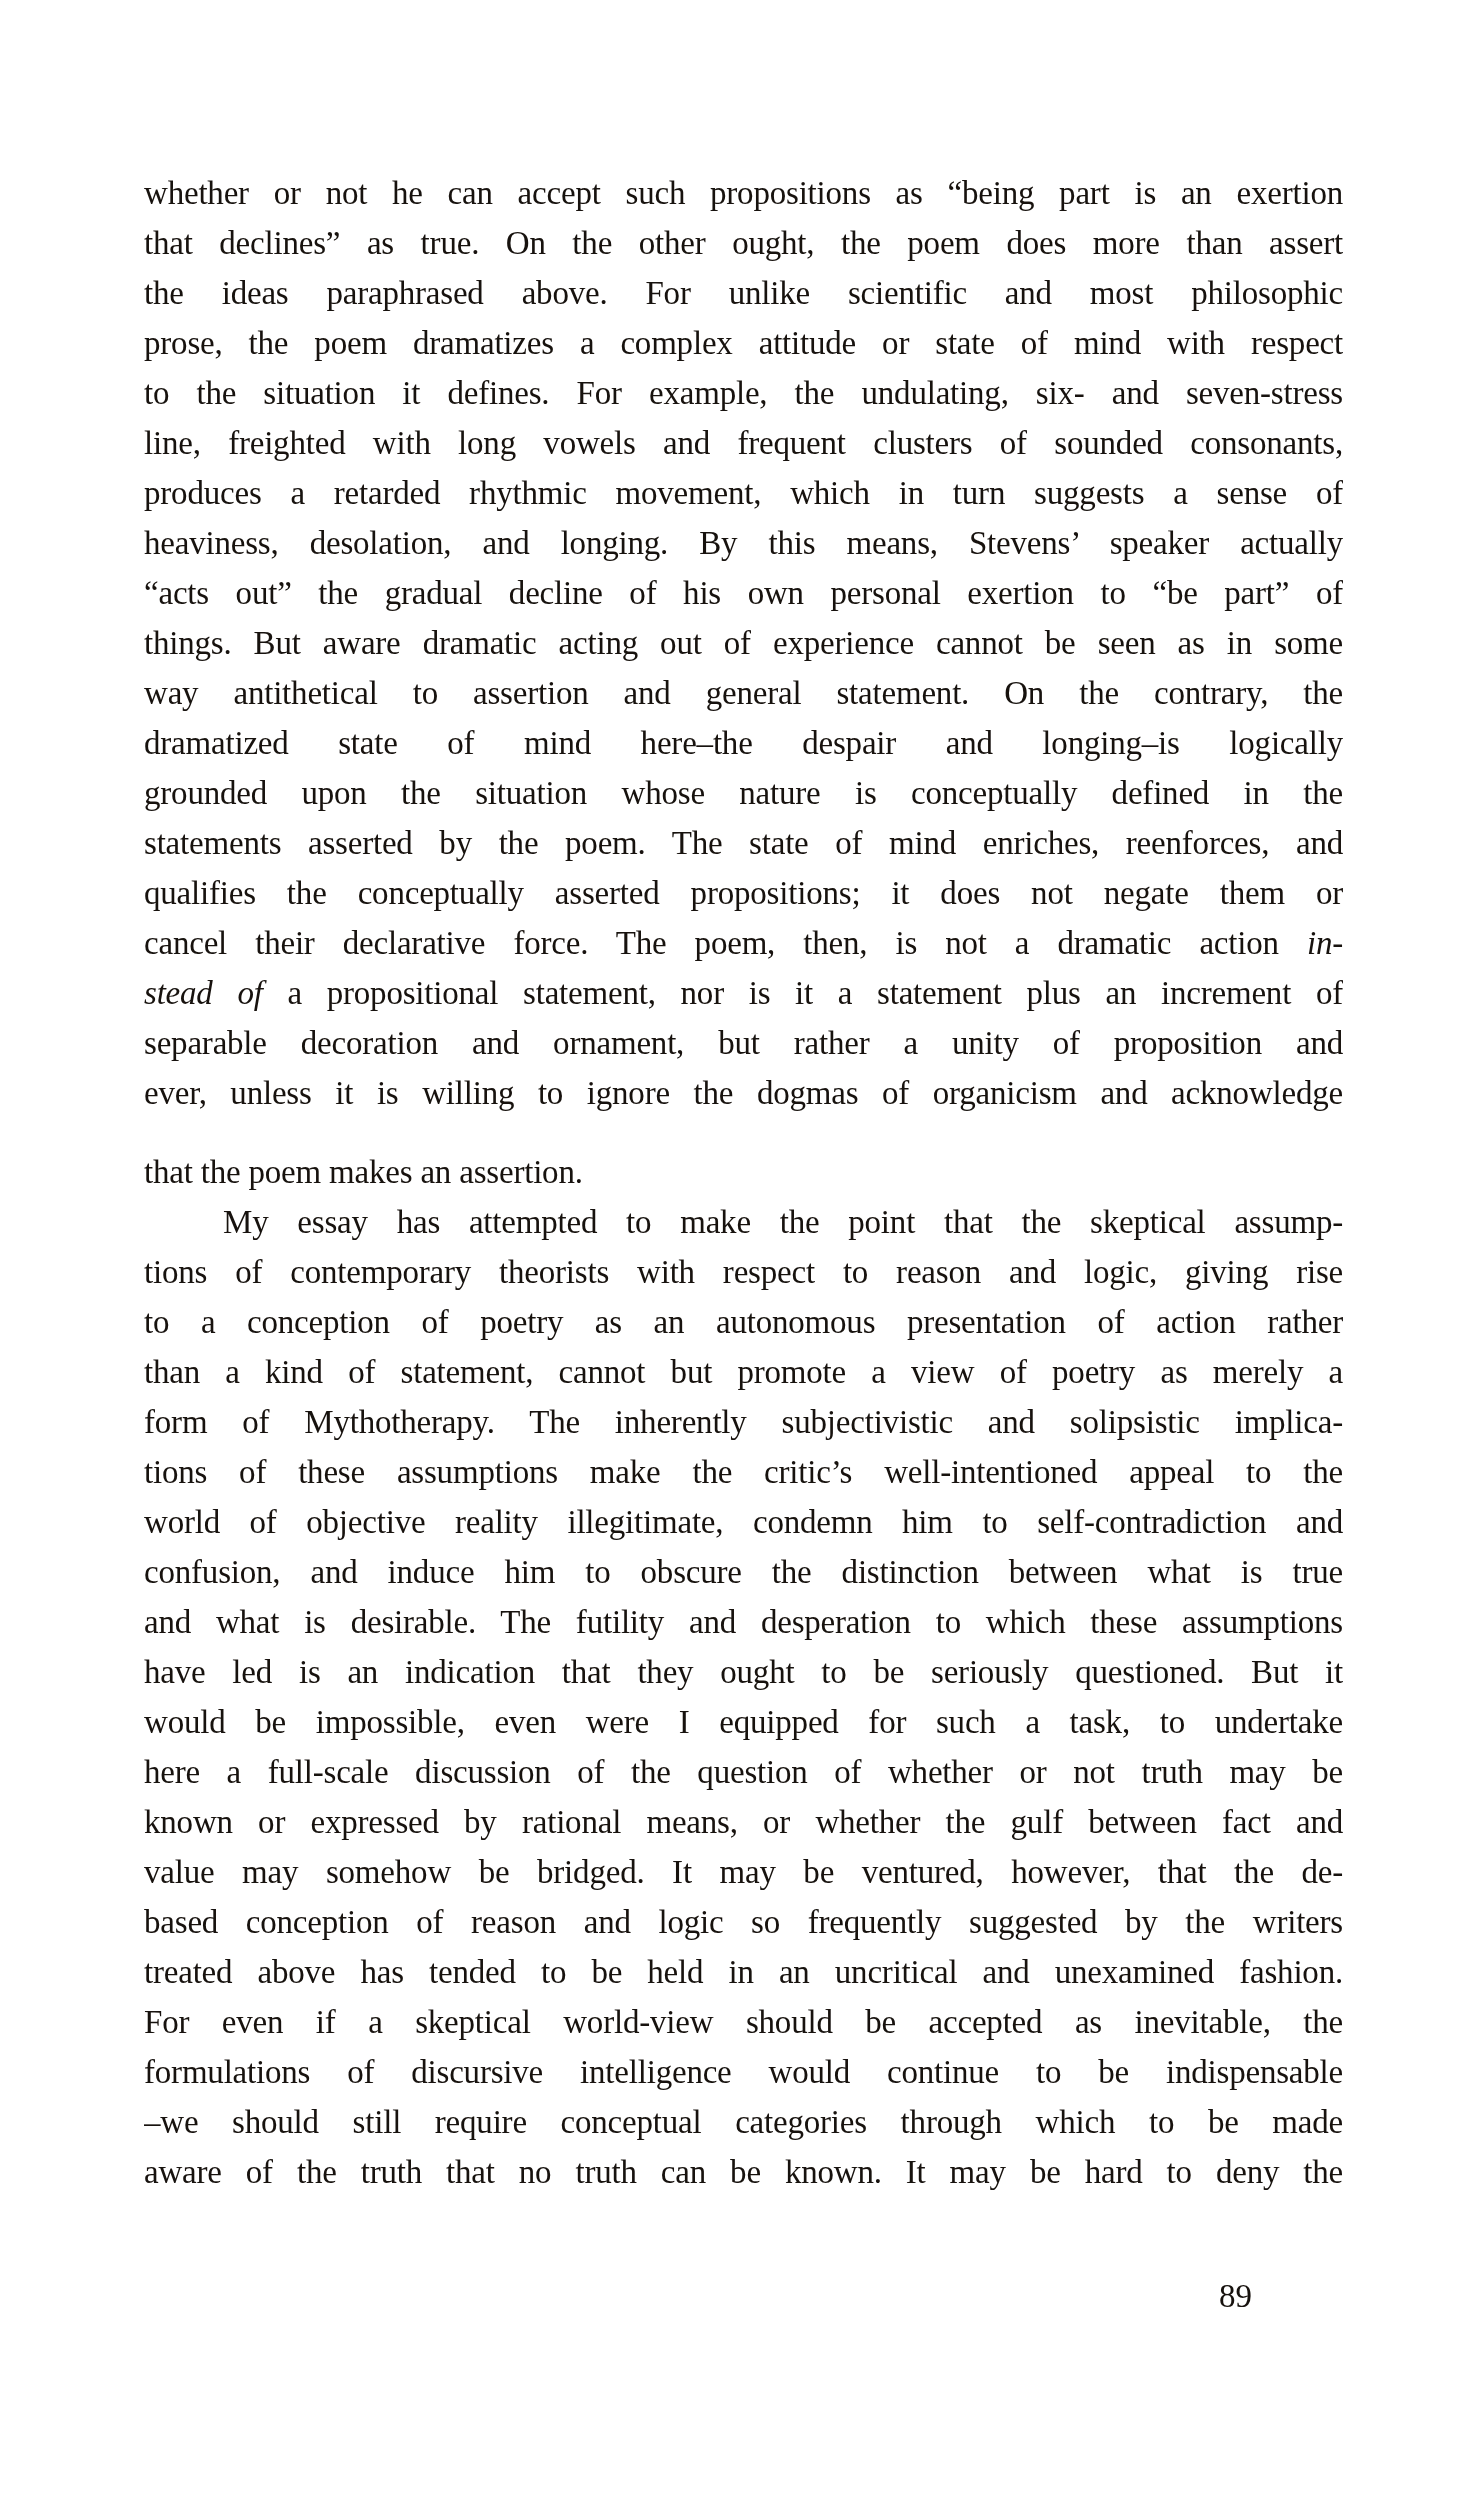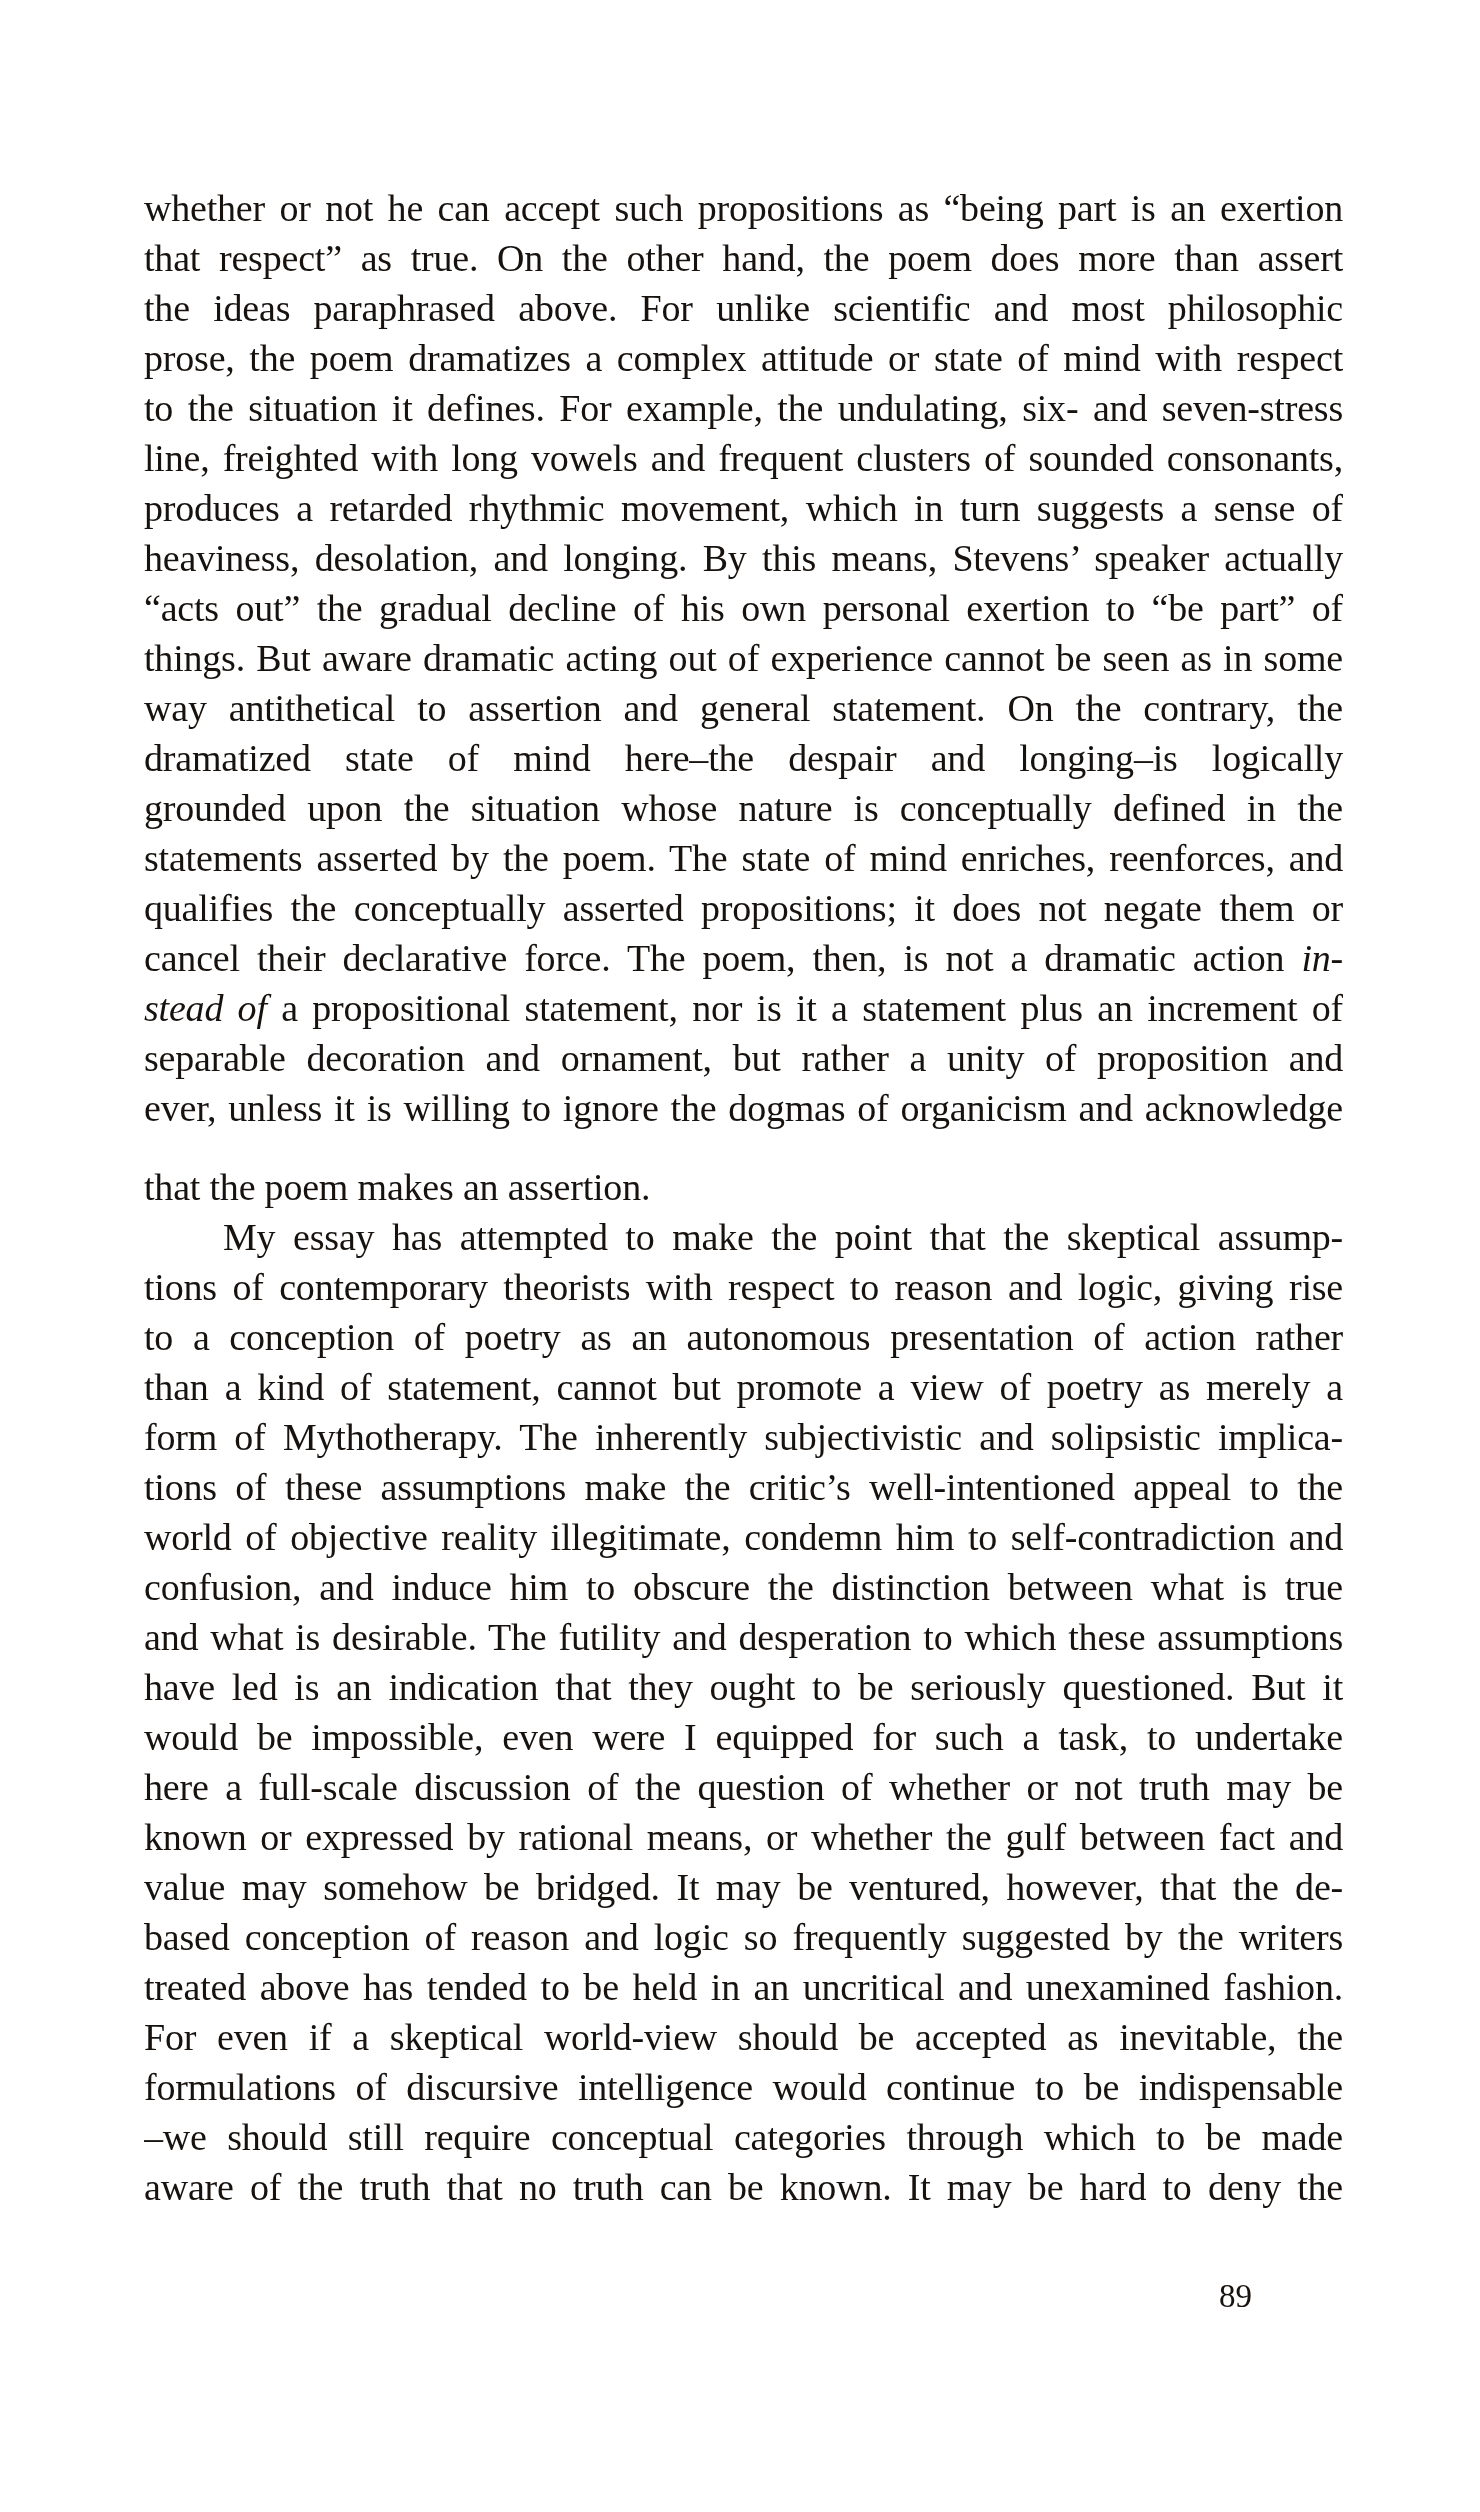--- a/index.html
+++ b/index.html
@@ -16,24 +16,24 @@
     .page {
       position: absolute;
       left: 0; top: 0;
       width: 1481px;
       height: 2512px;
       background: #ffffff;
     }
     .text-block {
       position: absolute;
       left: 144px;
-      top: 183px;
+      top: 168px;
       width: 1199px;
       font-family: "Liberation Serif", "DejaVu Serif", serif;
-      font-size: 38px;
+      font-size: 33px;
       line-height: 50px;
       color: #17120e;
       letter-spacing: -0.2px;
     }
     .line {
       display: block;
       height: 50px;
       white-space: nowrap;
       text-align: justify;
       text-align-last: justify;
@@ -60,21 +60,21 @@
     }
   </style>
 </head>
 <body>
 
 <div class="page">
   <div class="text-block">
 
     <div class="paragraph">
       <span class="line" style="white-space: normal; overflow: hidden;">whether or not he can accept such propositions as “being part is an exertion</span>
-      <span class="line" style="white-space: normal; overflow: hidden;">that respect” as true. On the other hand, the poem does more than assert</span>
+      <span class="line" style="white-space: normal; overflow: hidden;">that declines” as true. On the other ought, the poem does more than assert</span>
       <span class="line" style="white-space: normal; overflow: hidden;">the ideas paraphrased above. For unlike scientific and most philosophic</span>
       <span class="line" style="white-space: normal; overflow: hidden;">prose, the poem dramatizes a complex attitude or state of mind with respect</span>
       <span class="line" style="white-space: normal; overflow: hidden;">to the situation it defines. For example, the undulating, six- and seven-stress</span>
       <span class="line" style="white-space: normal; overflow: hidden;">line, freighted with long vowels and frequent clusters of sounded consonants,</span>
       <span class="line" style="white-space: normal; overflow: hidden;">produces a retarded rhythmic movement, which in turn suggests a sense of</span>
       <span class="line" style="white-space: normal; overflow: hidden;">heaviness, desolation, and longing. By this means, Stevens’ speaker actually</span>
       <span class="line" style="white-space: normal; overflow: hidden;">“acts out” the gradual decline of his own personal exertion to “be part” of</span>
       <span class="line" style="white-space: normal; overflow: hidden;">things. But aware dramatic acting out of experience cannot be seen as in some</span>
       <span class="line" style="white-space: normal; overflow: hidden;">way antithetical to assertion and general statement. On the contrary, the</span>
       <span class="line" style="white-space: normal; overflow: hidden;">dramatized state of mind here–the despair and longing–is logically</span>

